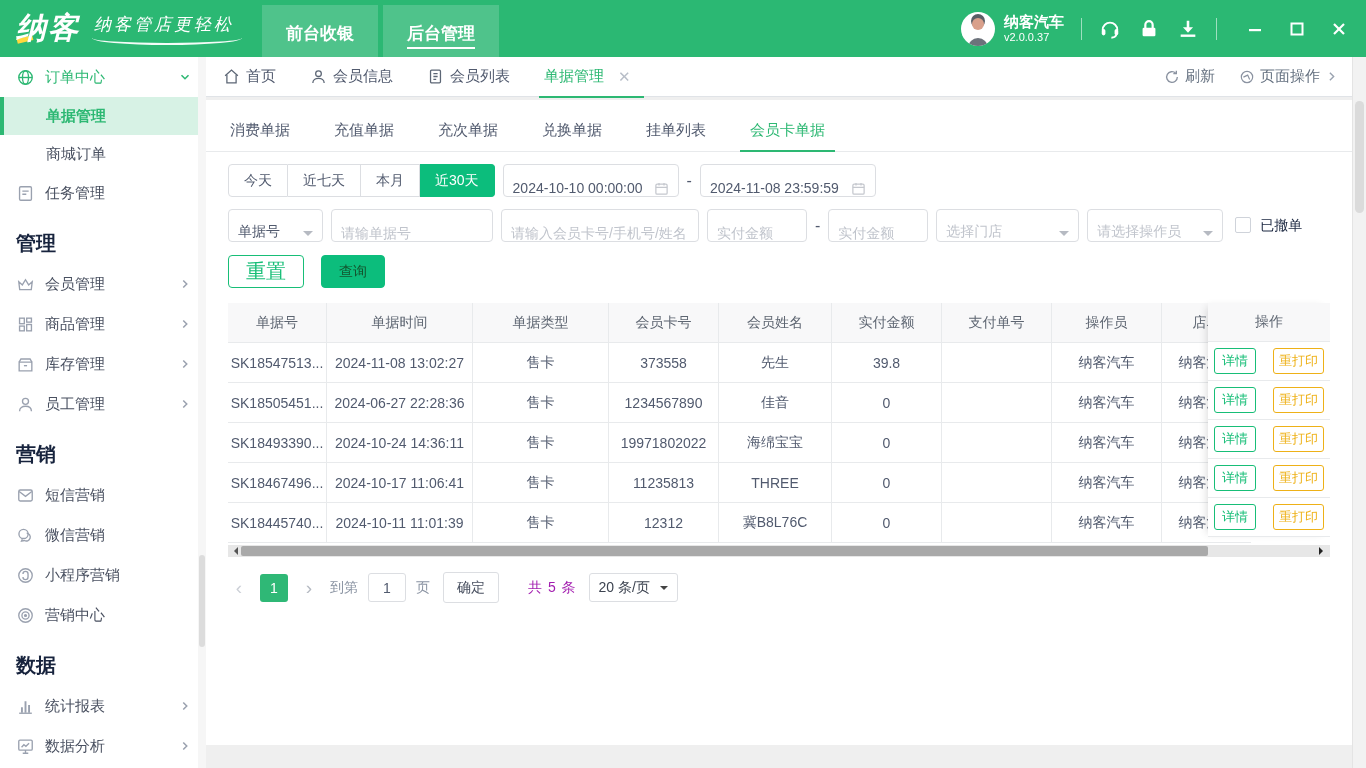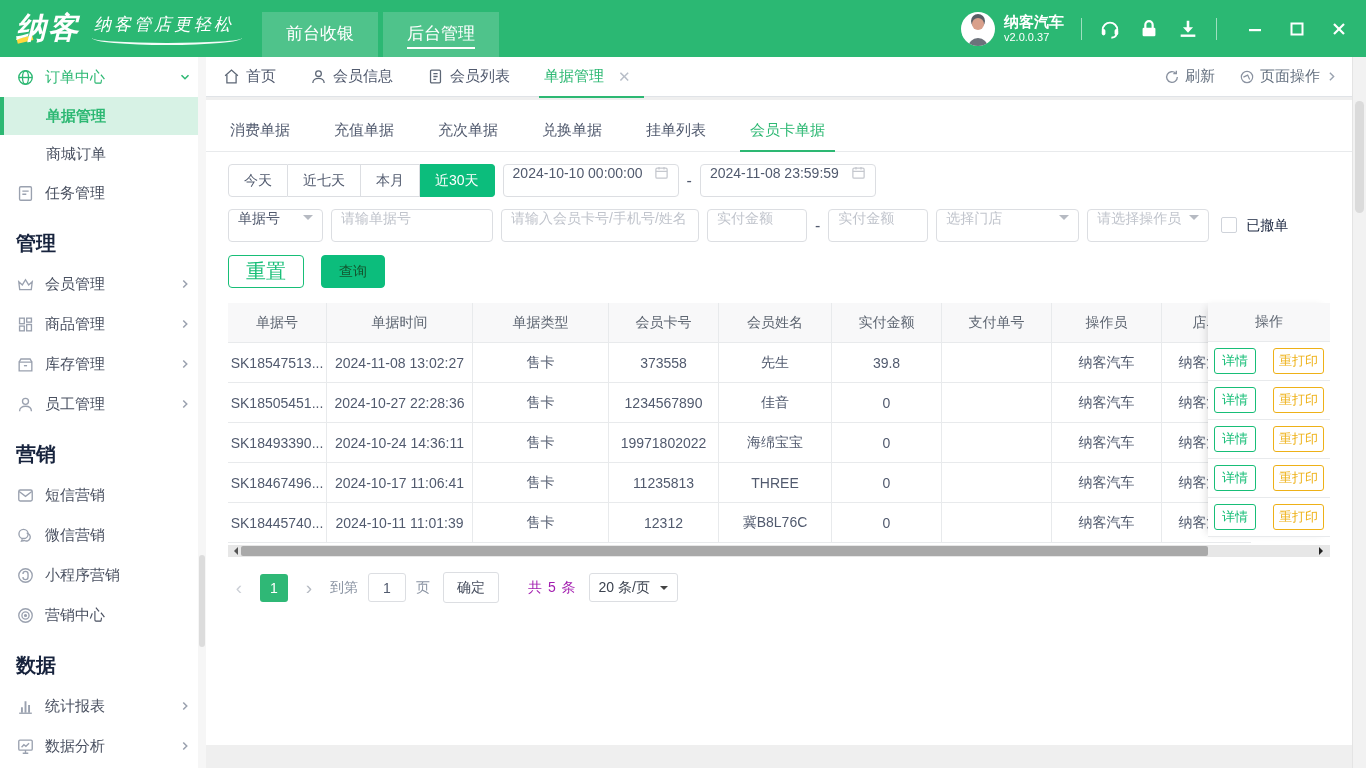--- a/index.html
+++ b/index.html
@@ -6,21 +6,21 @@
   html,body { width:1366px; height:768px; overflow:hidden;
     font-family:"Liberation Sans","DejaVu Sans",sans-serif; background:#efefef; }
 
   
   .topbar{height:57px;background:#2bb873;display:flex;align-items:center;padding-left:16px;color:#fff;}
   .logo{font-size:30px;font-weight:bold;font-style:italic;letter-spacing:2px;position:relative;z-index:1;}
   .logo::before{content:'';position:absolute;left:1px;bottom:7px;width:16px;height:5px;background:#ffd83d;transform:rotate(-14deg);z-index:-1;}
   .slogan{margin-left:14px;font-size:17px;font-style:italic;position:relative;padding-bottom:9px;letter-spacing:3px;}
   .slogan::after{content:'';position:absolute;left:-2px;right:-8px;bottom:0;height:12px;border-bottom:2px solid rgba(255,255,255,.95);border-radius:50%;}
   .top-nav{display:flex;margin-left:28px;gap:5px;align-self:flex-end;}
-  .nav-btn{background:#4fc38b;padding:10px 24px 12px;font-size:17px;cursor:default;}
+  .nav-btn{background:#4fc38b;padding:17px 24px 12px;font-size:17px;cursor:default;font-weight:bold;}
   .nav-btn.active .nav-lbl{border-bottom:2px solid #fff;padding-bottom:4px;}
   .top-right{margin-left:auto;display:flex;align-items:center;gap:17px;padding-right:6px;}
   .user{display:flex;align-items:center;gap:9px;}
   .avatar{width:34px;height:34px;border-radius:50%;background:#fff;position:relative;overflow:hidden;flex-shrink:0;}
   .avatar::before{content:'';position:absolute;top:6px;left:11px;width:12px;height:12px;border-radius:50%;background:#d9a08b;box-shadow:0 -3px 0 1px #5a5f66;}
   .avatar::after{content:'';position:absolute;bottom:-4px;left:7px;width:20px;height:12px;border-radius:10px 10px 0 0;background:#6c727b;}
   .user-name{font-size:15px;font-weight:bold;line-height:18px;}
   .user-ver{font-size:11px;line-height:13px;}
   .tb-divider{width:1px;height:22px;background:rgba(255,255,255,.55);}
   .tb-icon{width:22px;height:22px;display:flex;color:#fff;}
@@ -66,21 +66,21 @@
   .subtab{padding:9px 2px 11px;margin-right:40px;font-size:15px;color:#515a6e;position:relative;}
   .subtab.active{color:#2db873;}
   .subtab.active::after{content:'';position:absolute;left:-8px;right:-8px;bottom:-1px;height:2px;background:#2db873;}
 
   .frow{display:flex;align-items:center;padding:0 22px;margin-top:12px;gap:8px;}
   .quick{display:flex;margin-right:0;}
   .quick-btn{border:1px solid #dcdee2;border-left:none;padding:0 15px;height:33px;line-height:31px;font-size:14px;color:#515a6e;background:#fff;}
   .quick-btn:first-child{border-left:1px solid #dcdee2;border-radius:4px 0 0 4px;}
   .quick-btn:last-child{border-radius:0 4px 4px 0;}
   .quick-btn.active{background:#0cbd7c;color:#fff;border-color:#0cbd7c;}
-  .inp{height:33px;border:1px solid #dcdee2;border-radius:4px;display:flex;align-items:flex-start;padding:0 9px;font-size:14px;color:#515a6e;background:#fff;}
+  .inp{height:33px;border:1px solid #dcdee2;border-radius:4px;display:flex;align-items:flex-end;padding:0 9px;font-size:14px;color:#515a6e;background:#fff;}
   .inp input{border:none;outline:none;flex:1;font:inherit;color:#515a6e;min-width:0;background:transparent;}
   .inp input::placeholder{color:#c0c4cc;}
   .cal-icon{width:15px;height:15px;color:#c5c8ce;display:flex;margin-left:6px;flex-shrink:0;}
   .cal-icon svg{width:100%;height:100%;}
   .date{width:176px;}
   .dash{color:#515a6e;}
   .sel{justify-content:space-between;gap:8px;}
   .sel .sel-text{color:#c0c4cc;}
   .sel .sel-text.dark{color:#515a6e;}
   .caret{width:0;height:0;border:5px solid transparent;border-top-color:#b6bac2;margin-top:5px;flex-shrink:0;}
@@ -465,21 +465,21 @@
           <input placeholder="实付金额" style="">
         </div>
         <span class="dash">-</span>
         <div class="inp" style="width:100px">
           <input placeholder="实付金额" style="">
         </div>
         <div class="inp sel" style="width:143px">
           <span class="sel-text">选择门店</span>
           <span class="caret"></span>
         </div>
-        <div class="inp sel" style="width:122px">
+        <div class="inp sel" style="width:136px">
           <span class="sel-text">请选择操作员</span>
           <span class="caret"></span>
         </div>
         <div class="cb-wrap">
           <span class="cb"></span>
           <span class="cb-label">已撤单</span>
         </div>
       </div>
 
       <div class="frow btns">
@@ -507,21 +507,21 @@
                 <div class="t-cell c2">售卡</div>
                 <div class="t-cell c3">373558</div>
                 <div class="t-cell c4">先生</div>
                 <div class="t-cell c5">39.8</div>
                 <div class="t-cell c6"></div>
                 <div class="t-cell c7">纳客汽车</div>
                 <div class="t-cell c8">纳客汽车</div>
               </div>
               <div class="t-row">
                 <div class="t-cell c0">SK18505451...</div>
-                <div class="t-cell c1">2024-10-27 22:28:36</div>
+                <div class="t-cell c1">2024-06-27 22:28:36</div>
                 <div class="t-cell c2">售卡</div>
                 <div class="t-cell c3">1234567890</div>
                 <div class="t-cell c4">佳音</div>
                 <div class="t-cell c5">0</div>
                 <div class="t-cell c6"></div>
                 <div class="t-cell c7">纳客汽车</div>
                 <div class="t-cell c8">纳客汽车</div>
               </div>
               <div class="t-row">
                 <div class="t-cell c0">SK18493390...</div>

